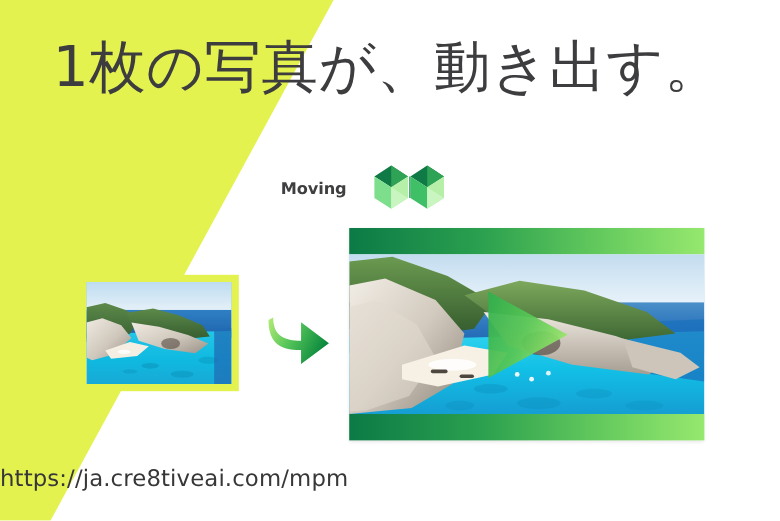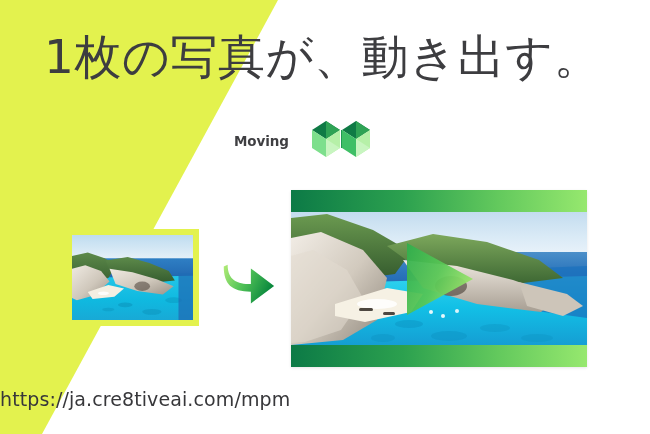--- a/index.html
+++ b/index.html
@@ -38,21 +38,21 @@
     letter-spacing: 0.5px;
     color: #3d3d40;
     white-space: nowrap;
     font-weight: 400;
   }
 
   
   #brand {
     position: absolute;
     left: 234px;
-    top: 119px;
+    top: 136px;
     display: flex;
     align-items: center;
   }
   #brand-text {
     font-family: "DejaVu Sans", "Liberation Sans", sans-serif;
     font-size: 13.5px;
     line-height: 1.35;
     color: #3f3f42;
     font-weight: 600;
     letter-spacing: -0.1px;

